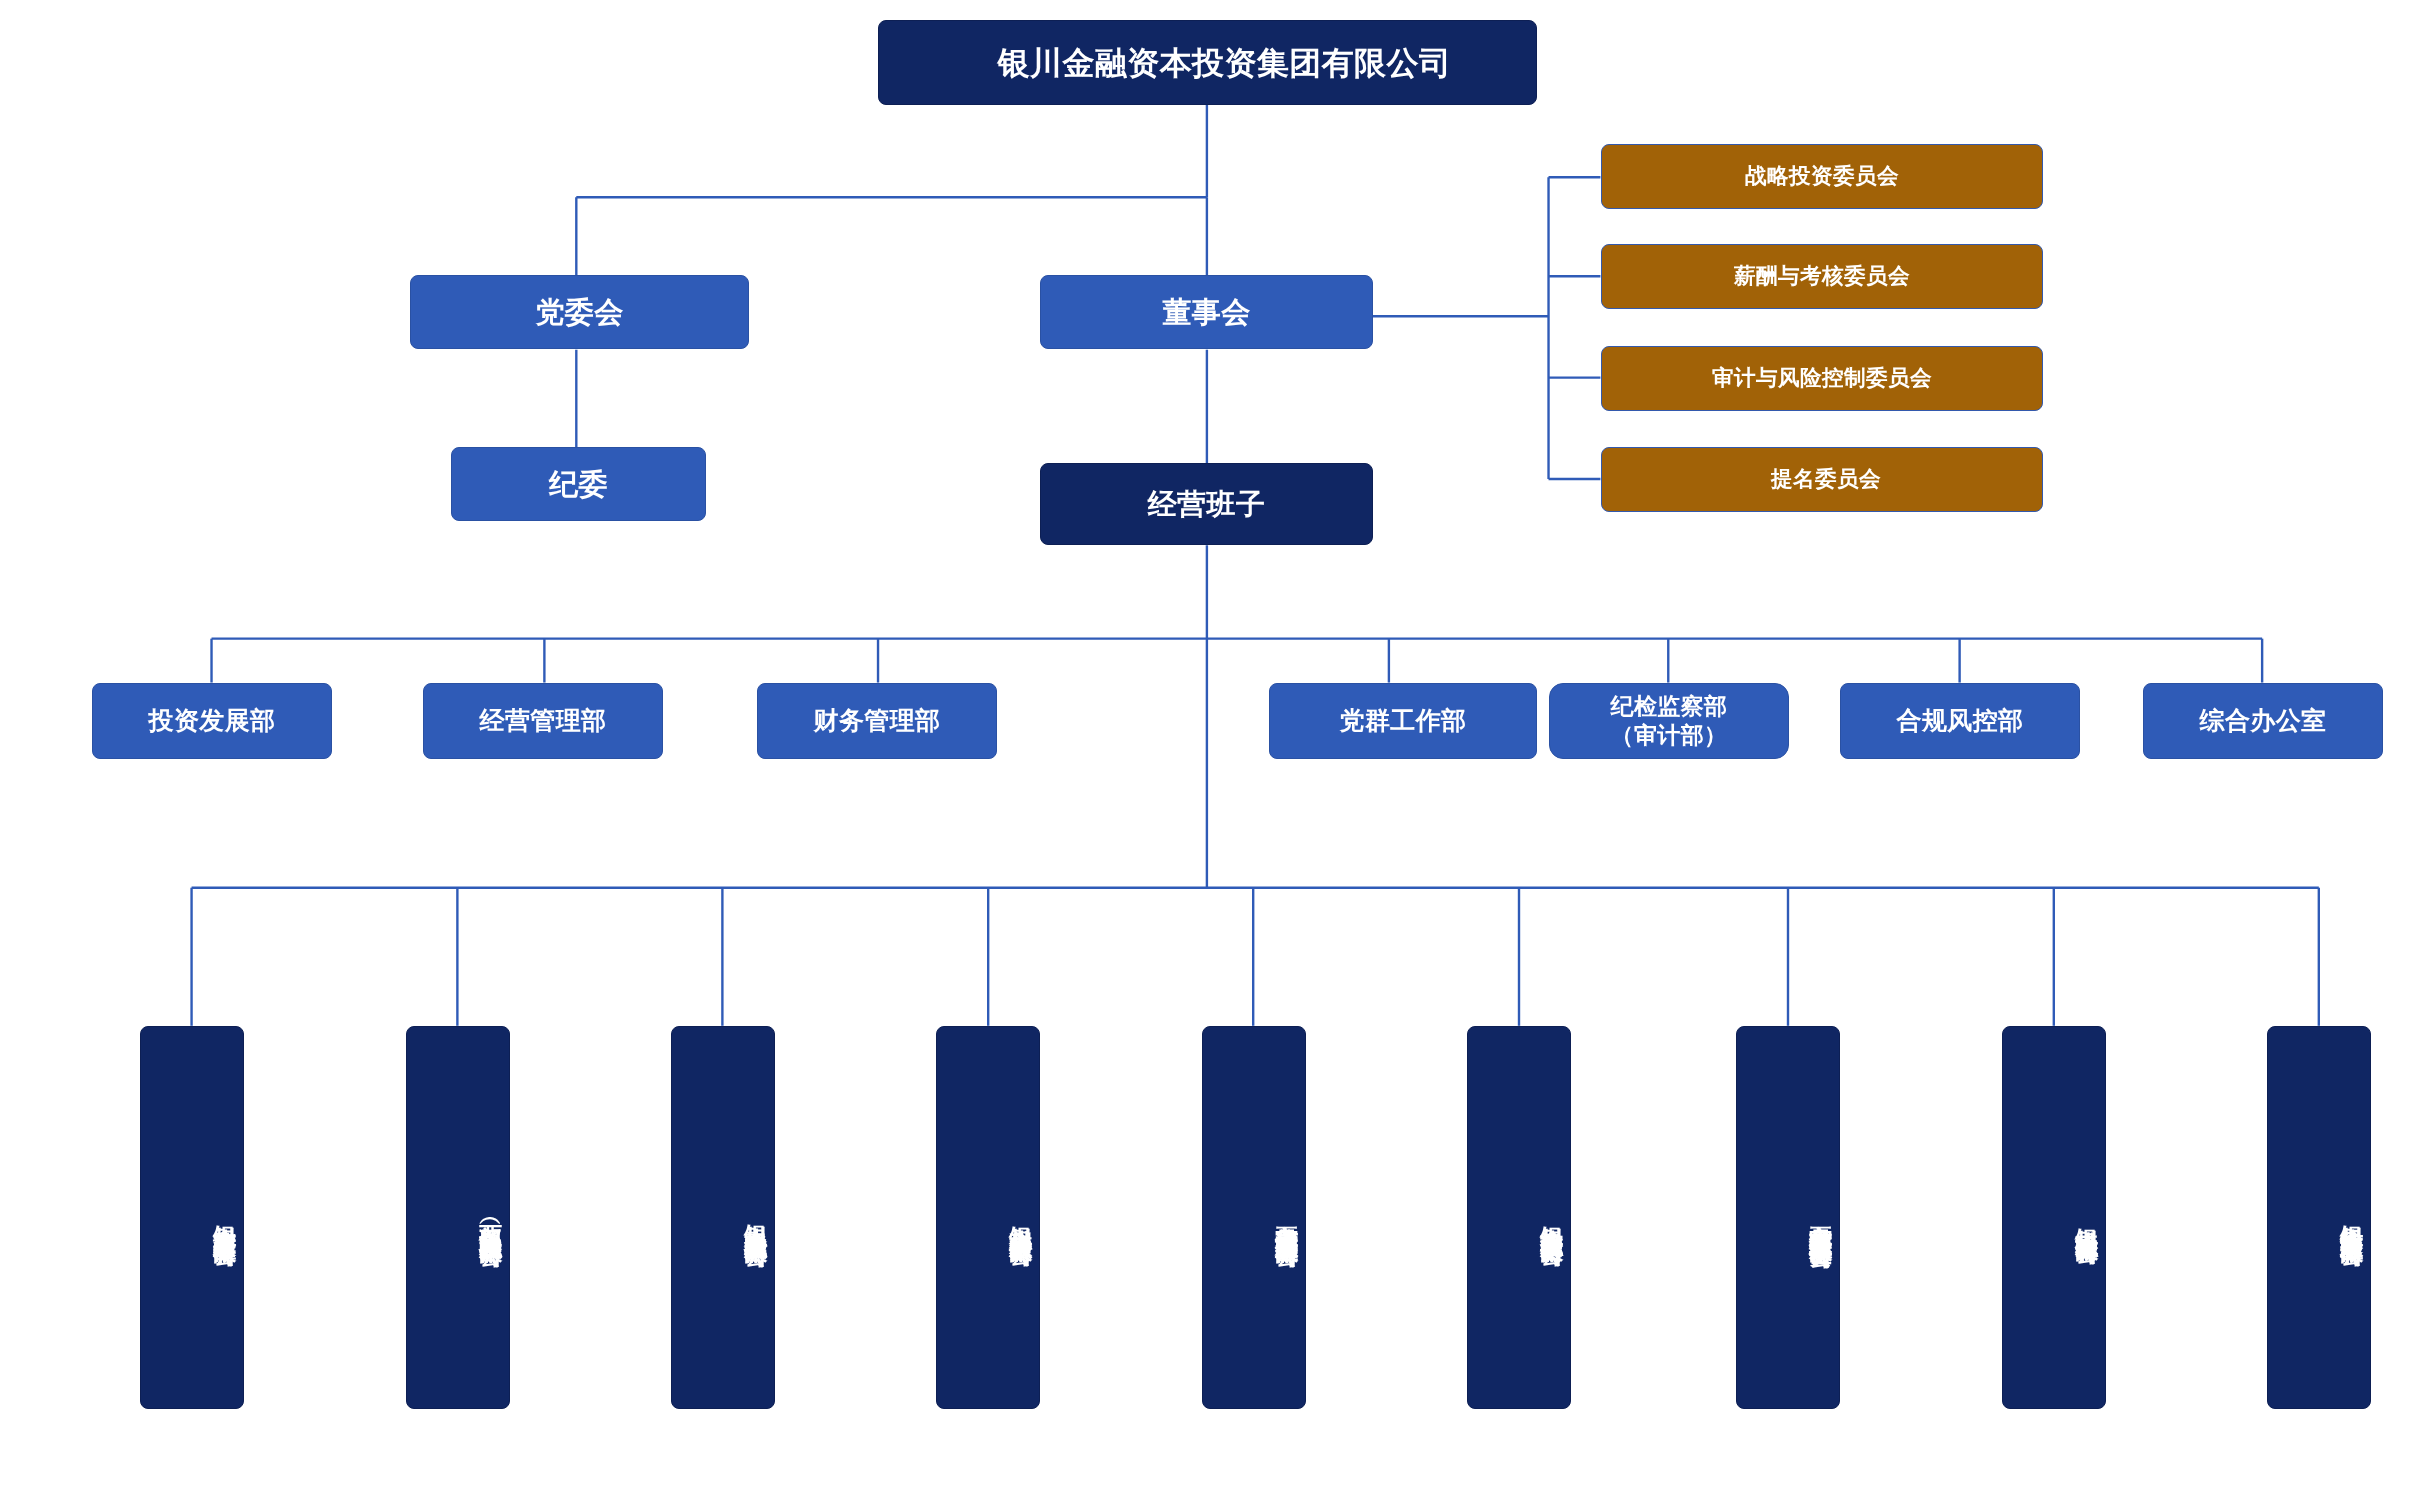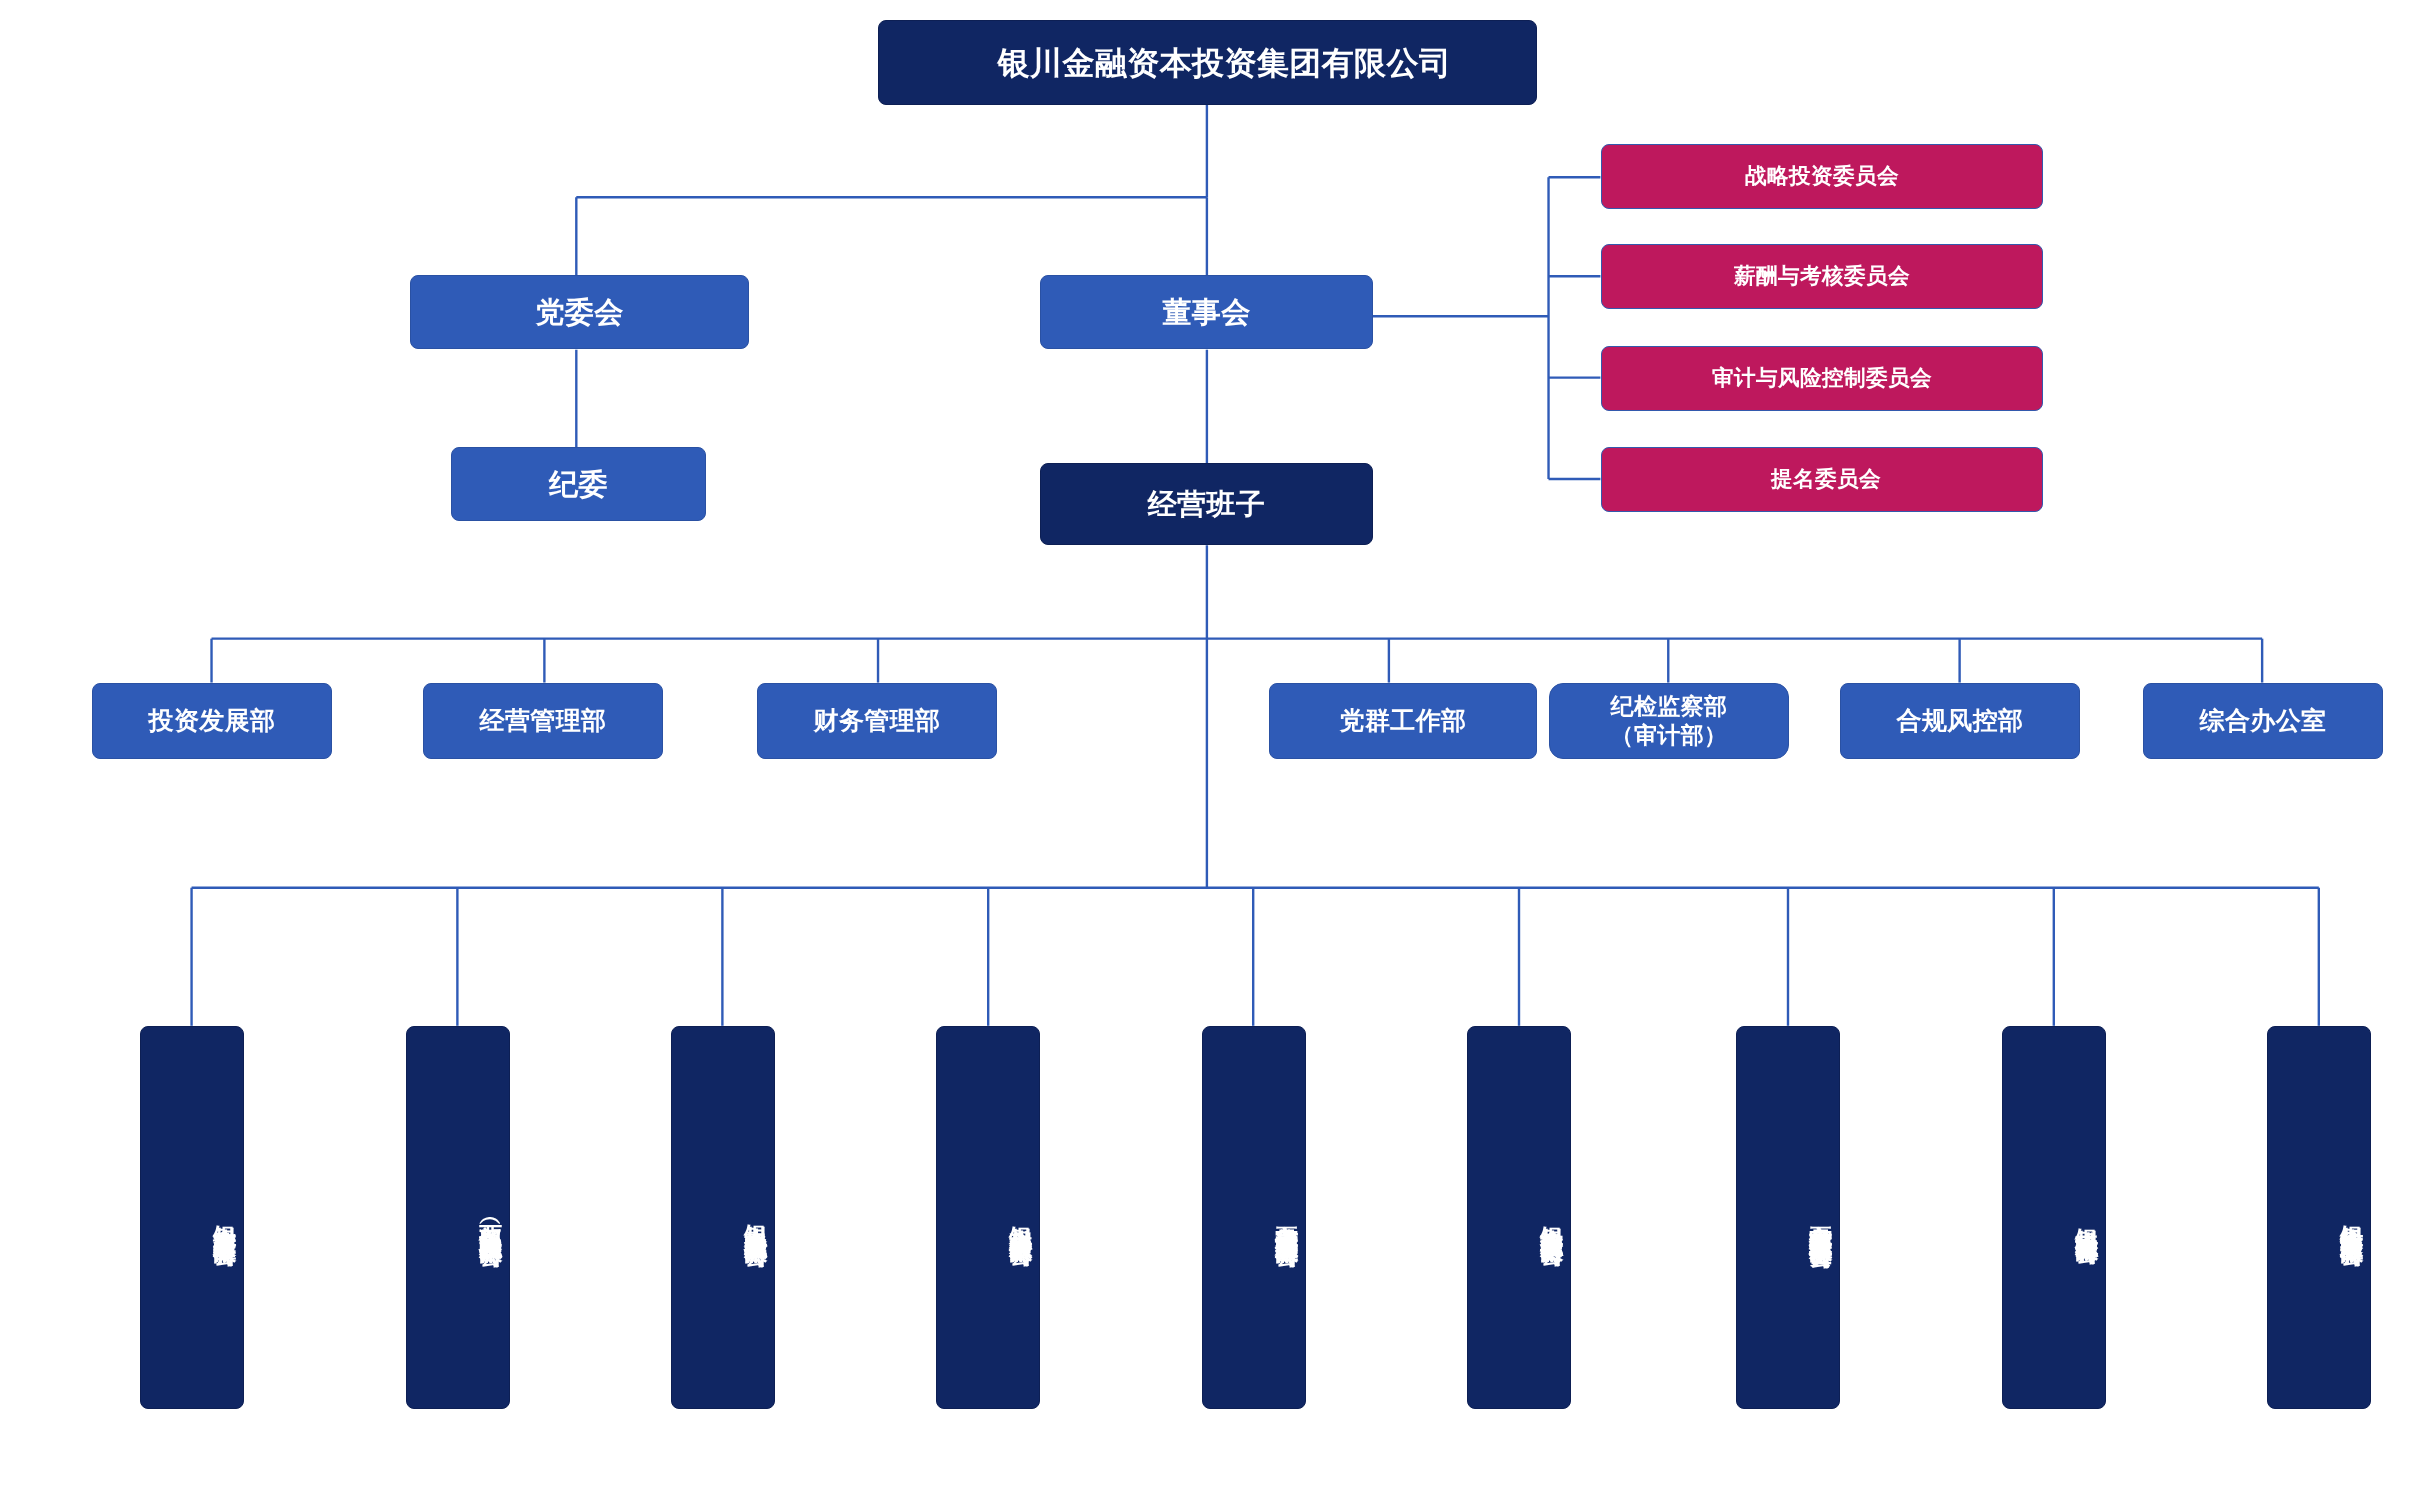--- a/index.html
+++ b/index.html
@@ -39,21 +39,21 @@
   }
   .node.dark {
     background: #102663;
     border: 1.6px solid #0d1f54;
   }
   .node.mid {
     background: #2f5bb7;
     border: 1.6px solid #2a51a3;
   }
   .node.light {
-    background: #be185d;
+    background: #a16207;
     border: 1.6px solid #3359ad;
   }
   .node.root {
     font-size: 32px;
     font-weight: bold;
     padding-left: 34px;
   }
   .node.level2 {
     font-size: 29px;
     font-weight: bold;

